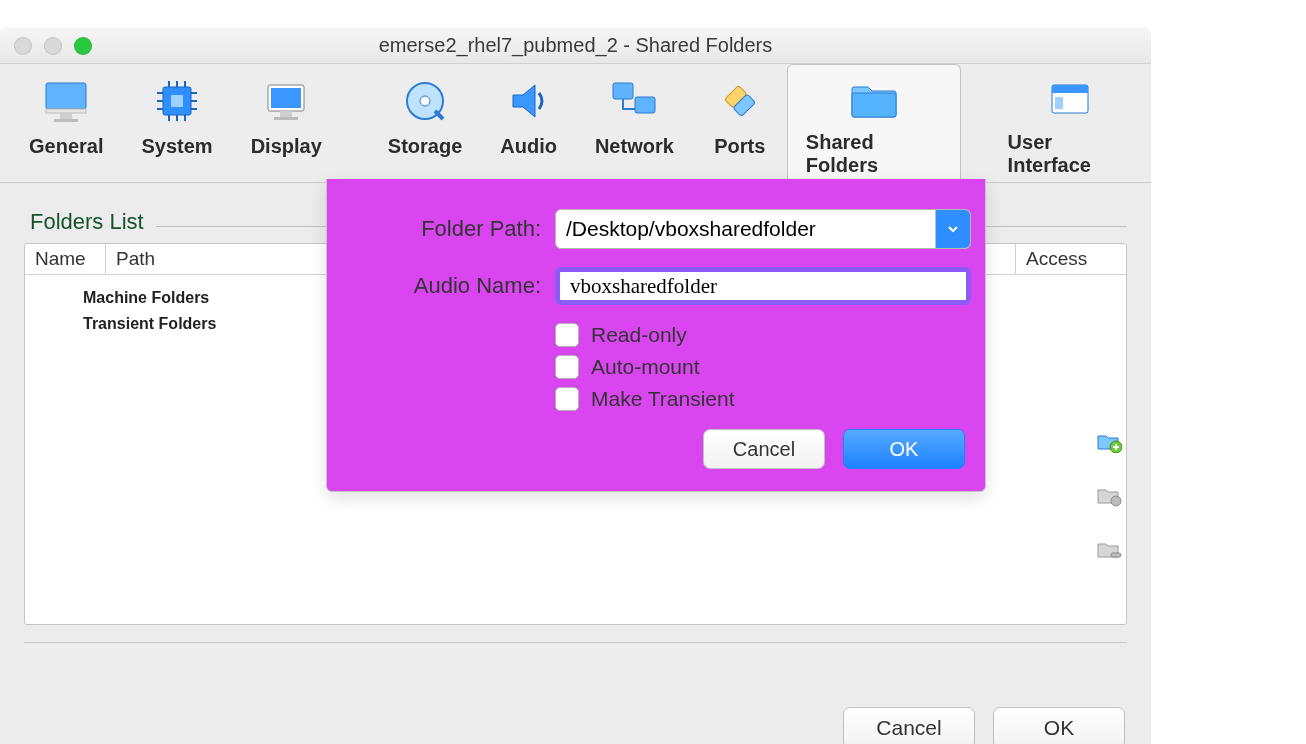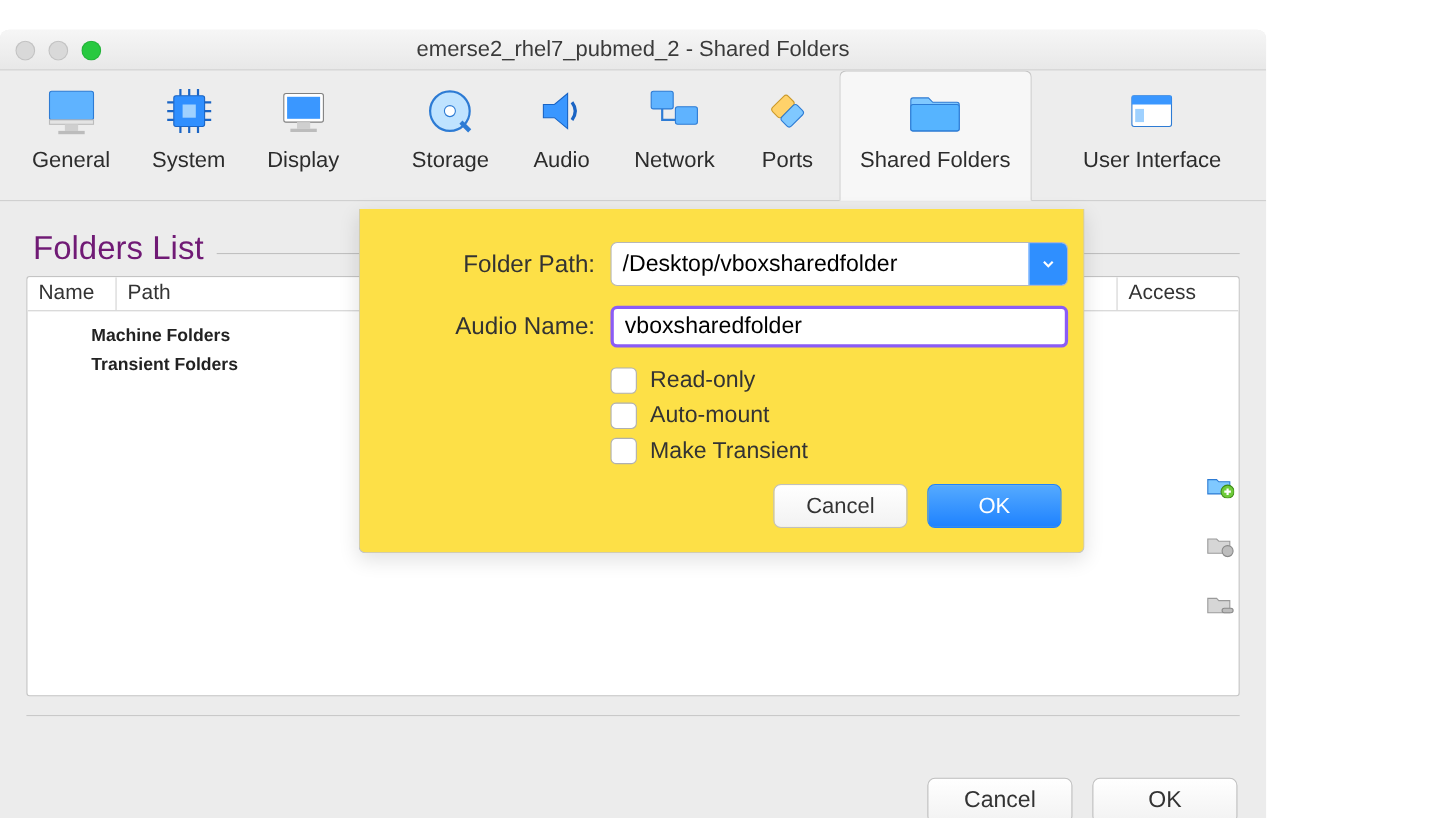--- a/index.html
+++ b/index.html
@@ -7,45 +7,45 @@
   
   .titlebar{height:36px;display:flex;align-items:center;background:linear-gradient(#f6f6f6,#e8e8e8);border-bottom:1px solid #d0d0d0;position:relative;}
   .traffic{display:flex;gap:12px;position:absolute;left:14px;top:10px;}
   .tl{width:16px;height:16px;border-radius:50%;border:1px solid rgba(0,0,0,.1);}
   .tl.close{background:#d9d9d9;}
   .tl.min{background:#d9d9d9;}
   .tl.zoom{background:#28c940;}
   .title{margin:0 auto;font-size:20px;color:#3a3a3a;}
   
   .toolbar{display:flex;align-items:stretch;height:118px;background:#ededed;border-bottom:1px solid #c9c9c9;padding-left:10px;}
-  .tool{display:flex;flex-direction:column;align-items:center;justify-content:flex-start;padding:12px 18px 8px;gap:8px;font-size:20px;color:#2c2c2c;border:1px solid transparent;border-bottom:none;}
+  .tool{display:flex;flex-direction:column;align-items:center;justify-content:flex-start;padding:12px 18px 8px;gap:8px;font-size:20px;color:#2c2c2c;border:1px solid transparent;border-bottom:none;font-weight:bold;}
   .tool.active{background:#f7f7f7;border:1px solid #c4c4c4;border-top-left-radius:6px;border-top-right-radius:6px;border-bottom-color:#f7f7f7;margin-bottom:-1px;}
   .ticon{width:56px;height:50px;display:flex;align-items:center;justify-content:center;}
   
   .content{position:relative;padding:26px 24px 100px;background:#ececec;}
-  .section-title{font-size:30px;color:#701a75;margin:0 0 8px 6px;}
+  .section-title{font-size:22px;color:#14532d;margin:0 0 8px 6px;}
   .hr{height:1px;background:#c0c0c0;margin-bottom:0;}
   .box{background:#ffffff;border:1px solid #c4c4c4;border-radius:3px;height:380px;position:relative;overflow:hidden;}
   .thead{display:flex;align-items:center;height:30px;border-bottom:1px solid #d2d2d2;font-size:19px;color:#333;background:#fff;}
   .th{padding:4px 10px;border-right:1px solid #d2d2d2;}
   .th:last-child{border-right:none;}
   .tree{padding:10px 10px;font-size:16px;color:#222;font-weight:bold;}
   .tree div{padding:4px 0 4px 48px;}
   
   .sideicons{position:absolute;right:28px;top:244px;display:flex;flex-direction:column;gap:26px;align-items:center;}
   .sideicons .sbtn{width:28px;height:28px;display:flex;align-items:center;justify-content:center;cursor:pointer;}
   
-  .panel{position:absolute;left:326px;top:163px;width:630px;background:#fde047;border:1px solid #c4c4c4;border-top:none;border-radius:0 0 6px 6px;padding:30px 14px 22px 14px;box-shadow:0 6px 18px rgba(0,0,0,.12);}
+  .panel{position:absolute;left:326px;top:152px;width:630px;background:#d946ef;border:1px solid #c4c4c4;border-top:none;border-radius:0 0 6px 6px;padding:30px 14px 22px 14px;box-shadow:0 6px 18px rgba(0,0,0,.12);}
   .row{display:flex;align-items:center;margin-bottom:18px;}
   .lbl{width:200px;text-align:right;font-size:22px;color:#333;padding-right:14px;}
   .field{flex:1;}
   .combo{display:flex;align-items:center;height:38px;border:1px solid #b7b7b7;border-radius:6px;background:#fff;overflow:hidden;}
   .combo input{flex:1;border:none;outline:none;font-size:21px;padding:0 10px;height:100%;background:transparent;}
   .combo .cbtn{width:34px;height:100%;background:#2f8fff;display:flex;align-items:center;justify-content:center;border-left:1px solid #9cc6ff;}
-  .txt{width:100%;height:38px;border:3px solid #8b5cf6;border-radius:6px;font-size:21px;padding:12px 10px;box-sizing:border-box;background:#fff;}
+  .txt{width:100%;height:38px;border:5px solid #8b5cf6;border-radius:6px;font-size:21px;padding:12px 10px;box-sizing:border-box;background:#fff;font-family:Liberation Serif, serif;}
   .chkrow{display:flex;align-items:flex-start;margin:8px 0 8px 214px;gap:12px;font-size:21px;color:#333;}
   .chk{width:22px;height:22px;border:1px solid #b0b0b0;border-radius:5px;background:#fff;}
   .pbtns{display:flex;justify-content:flex-end;gap:18px;margin-top:18px;padding-right:6px;}
   .btn{min-width:120px;height:38px;border-radius:7px;font-size:20px;display:flex;align-items:center;justify-content:center;cursor:pointer;border:1px solid #c0c0c0;background:linear-gradient(#ffffff,#f2f2f2);color:#333;}
   .btn.primary{background:linear-gradient(#55aaff,#1e82ff);color:#fff;border:1px solid #1e82ff;}
   
   .footer{position:absolute;right:26px;bottom:22px;display:flex;gap:18px;}
   .hr-foot{position:absolute;left:24px;right:24px;bottom:82px;height:1px;background:#c9c9c9;}
   .fbtn{min-width:130px;height:40px;border-radius:7px;font-size:21px;display:flex;align-items:center;justify-content:center;cursor:pointer;border:1px solid #c0c0c0;background:linear-gradient(#ffffff,#f2f2f2);color:#333;}
 </style>

